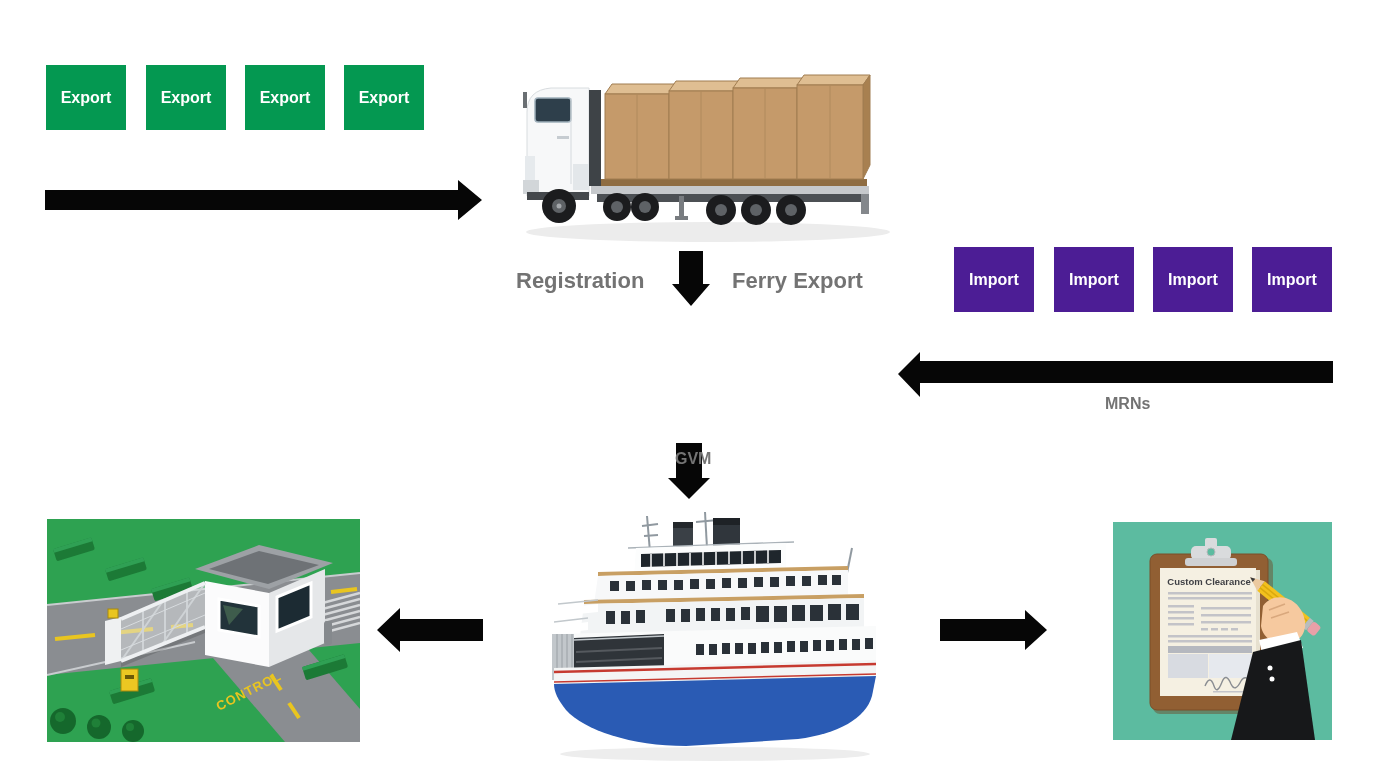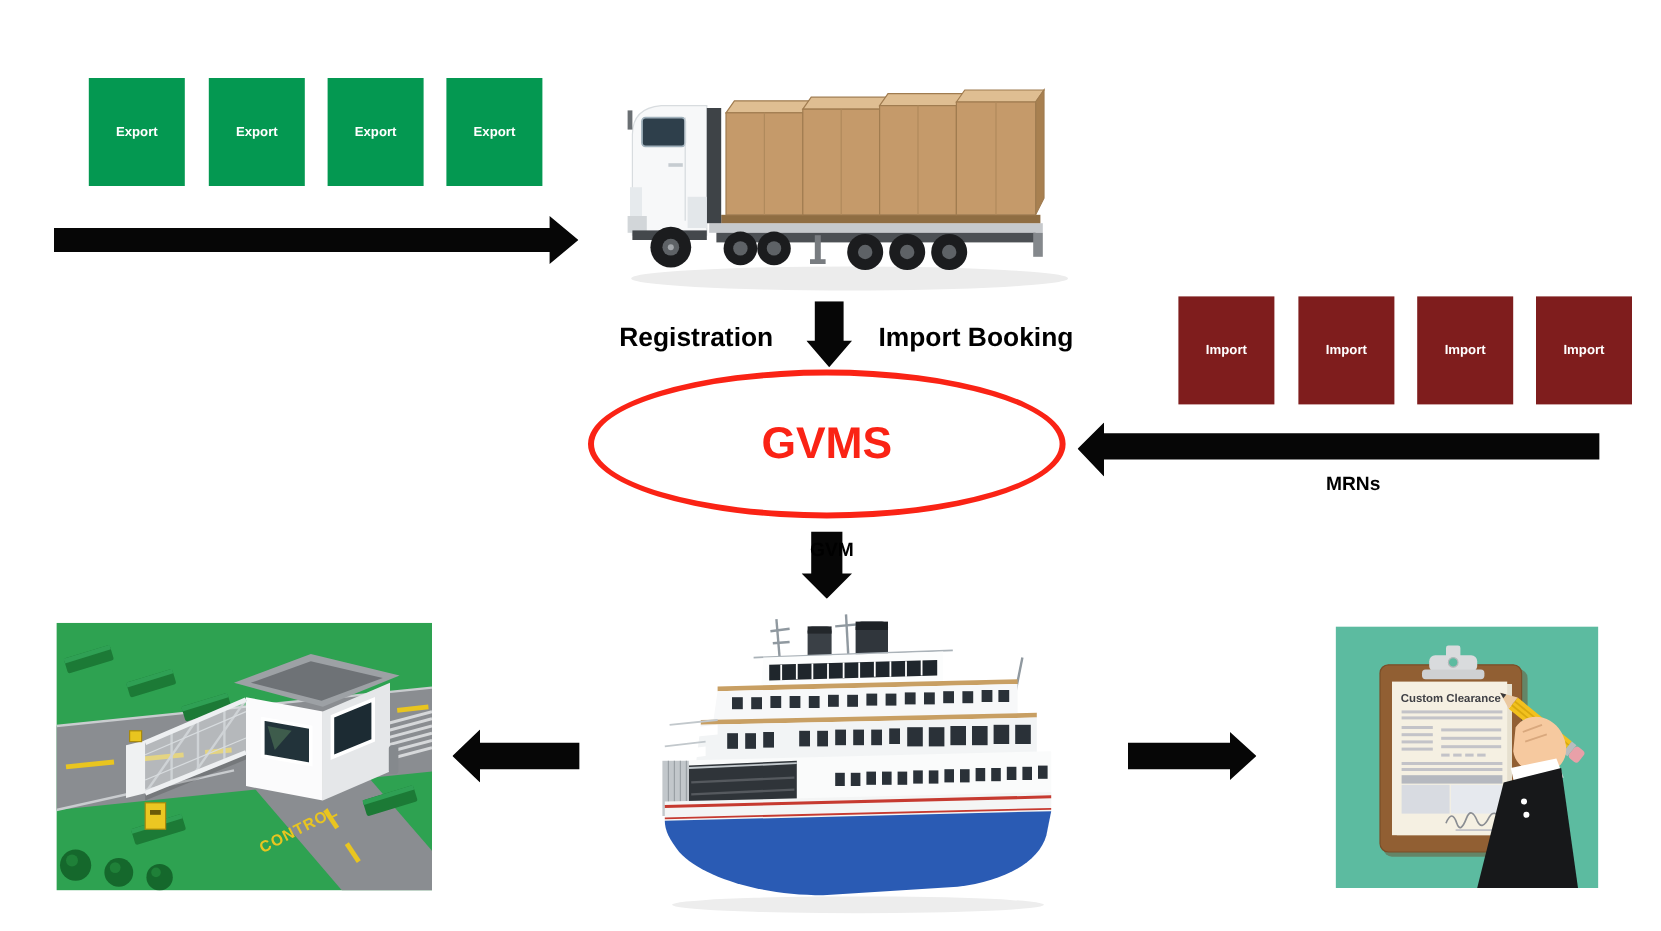--- a/index.html
+++ b/index.html
@@ -1,23 +1,23 @@
 <!DOCTYPE html>
 <html><head>
 <meta charset="utf-8">
 <style>
   html,body{margin:0;padding:0;background:#ffffff;}
   .canvas{position:relative;width:1384px;height:776px;background:#ffffff;overflow:hidden;
           font-family:"Liberation Sans",sans-serif;}
   .abs{position:absolute;}
-  .flowbox{position:absolute;width:80px;height:90px;display:flex;align-items:center;justify-content:center;
-           color:#ffffff;font-weight:bold;font-size:11px;margin-left:28px;}
+  .flowbox{position:absolute;width:80px;height:65px;display:flex;align-items:center;justify-content:center;
+           color:#ffffff;font-weight:bold;font-size:16px;}
   .export{background:#049851;}
-  .import{background:#7f1d1d;justify-content:center;}
-  .lbl{position:absolute;color:#000000;font-weight:bold;white-space:nowrap;}
+  .import{background:#4c1d95;justify-content:center;}
+  .lbl{position:absolute;color:#737373;font-weight:bold;white-space:nowrap;}
   .lbl-md{font-size:22px;}
   .lbl-lg{font-size:16px;}
   .gvms-ellipse{position:absolute;left:490px;top:308px;width:398px;height:124px;box-sizing:border-box;
                 border:5px solid #FA2315;border-radius:50%;display:flex;align-items:center;justify-content:center;}
   .gvms-text{color:#FA2315;font-weight:bold;font-size:37px;letter-spacing:0px;}
   svg{display:block;}
 </style>
 </head>
 <body>
 
@@ -62,27 +62,24 @@
     <polygon points="8,0 34,0 34,35 42,35 21,56 0,35 8,35" fill="#060606"></polygon>
   </svg>
   <svg class="abs" style="left:377px;top:608px" width="106" height="44">
     <polygon points="23,0 0,22 23,44 23,33 106,33 106,11 23,11" fill="#060606"></polygon>
   </svg>
   <svg class="abs" style="left:940px;top:610px" width="107" height="40">
     <polygon points="85,0 107,20 85,40 85,31 0,31 0,9 85,9" fill="#060606"></polygon>
   </svg>
 
   <div class="lbl lbl-md" style="left:516px;top:268px">Registration</div>
-  <div class="lbl lbl-md" style="left:732px;top:268px">Import Booking</div>
+  <div class="lbl lbl-md" style="left:732px;top:268px">Ferry Export</div>
   <div class="lbl lbl-lg" style="left:675px;top:450px">GVM</div>
   <div class="lbl lbl-lg" style="left:1105px;top:395px">MRNs</div>
 
-  <div class="gvms-ellipse">
-    <span class="gvms-text">GVMS</span>
-  </div>
 
   <svg class="abs" style="left:513px;top:44px" width="388" height="206" viewBox="0 0 388 206">
     <ellipse cx="195" cy="188" rx="182" ry="10" fill="#ECECEC"></ellipse>
     <g>
       <rect x="78" y="142" width="278" height="8" fill="#C6C9CC"></rect>
       <rect x="84" y="150" width="266" height="8" fill="#4C5054"></rect>
       <rect x="348" y="150" width="8" height="20" fill="#84888C"></rect>
       <rect x="88" y="135" width="266" height="7" fill="#8F6D42"></rect>
       <rect x="166" y="152" width="5" height="22" fill="#787C80"></rect>
       <rect x="162" y="172" width="13" height="4" fill="#787C80"></rect>

